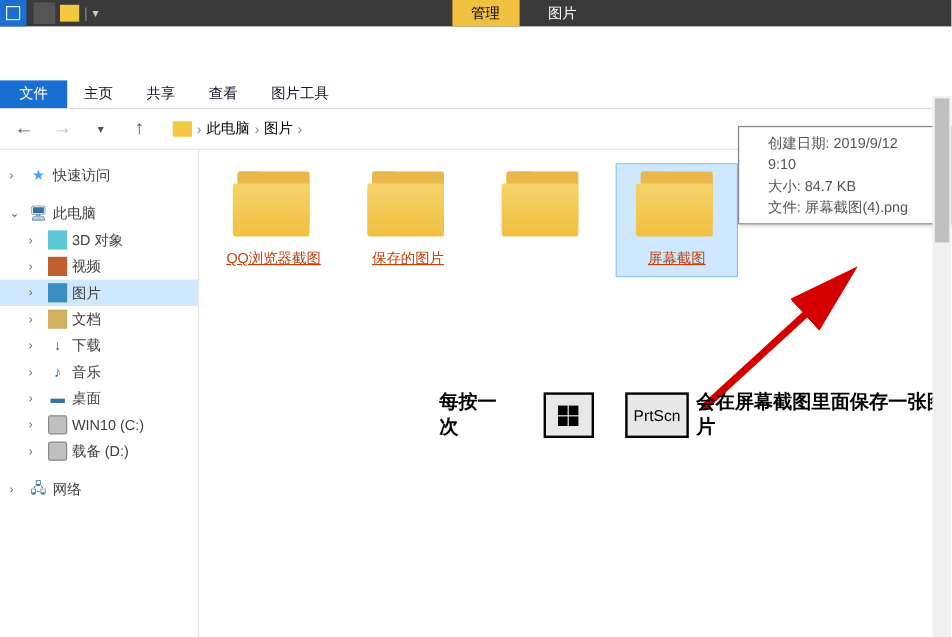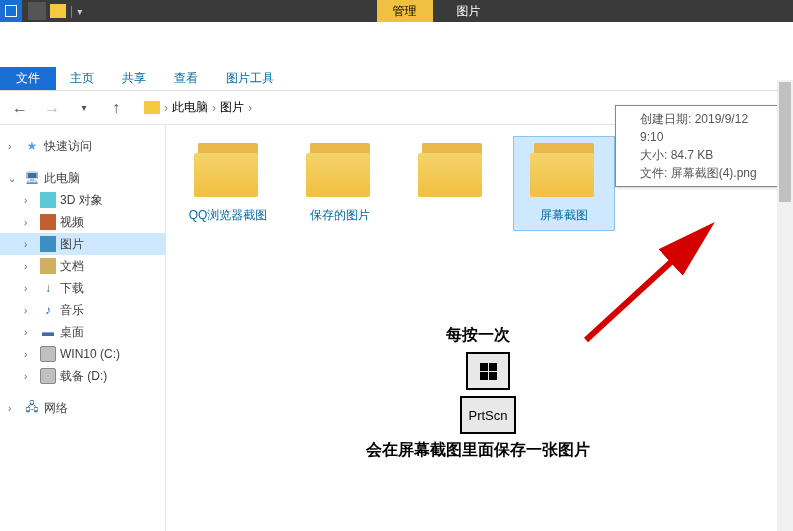--- a/index.html
+++ b/index.html
@@ -11,21 +11,21 @@
 .titlebar .qat { display: flex; align-items: center; gap: 4px; padding: 0 6px; }
 .titlebar .qat-icon { width: 18px; height: 18px; display: flex; align-items: center; justify-content: center; background: #555; }
 .titlebar .folder-ico { width: 16px; height: 14px; background: #f5c842; }
 .titlebar .spacer { flex: 1; }
 .titlebar .ribbon-tab-active { background: #f0c040; color: #000; padding: 3px 16px; height: 22px; }
 .titlebar .context-title { color: #fff; padding: 0 24px; }
 
 
 .menubar { height: 24px; background: #fff; display: flex; align-items: stretch; border-bottom: 1px solid #ddd; margin-top: 45px; }
 .menubar .file-btn { background: #1a6fd4; color: #fff; padding: 0 16px; display: flex; align-items: center; }
-.menubar .menu-item { padding: 0 14px; display: flex; align-items: center; color: #0369a1; }
+.menubar .menu-item { padding: 0 14px; display: flex; align-items: center; color: #0f172a; }
 
 
 .navbar { height: 34px; display: flex; align-items: center; padding: 0 8px; gap: 8px; border-bottom: 1px solid #e5e5e5; }
 .nav-arrow { width: 24px; height: 24px; display: flex; align-items: center; justify-content: center; color: #555; font-size: 16px; }
 .nav-arrow.disabled { color: #bbb; }
 .breadcrumb { display: flex; align-items: center; gap: 4px; padding: 0 8px; }
 .breadcrumb span.sep { color: #888; }
 .folder-small { width: 16px; height: 13px; background: #f5c842; display: inline-block; border-radius: 1px; }
 
 
@@ -54,30 +54,30 @@
 
 
 .content { flex: 1; position: relative; padding: 12px; }
 .folders-row { display: flex; gap: 12px; }
 .folder-item { width: 100px; text-align: center; padding: 6px 0; }
 .folder-item.selected { background: #cde8ff; outline: 1px solid #8ac4f0; }
 .folder-large { width: 68px; height: 54px; margin: 0 auto 10px; position: relative; }
 .folder-back { position: absolute; top: 0; left: 4px; width: 60px; height: 44px; background: #e8b84a; border-radius: 2px; }
 .folder-tab { position: absolute; top: 0; left: 4px; width: 22px; height: 8px; background: #e8b84a; border-radius: 2px 2px 0 0; }
 .folder-front { position: absolute; top: 10px; left: 0; width: 64px; height: 44px; background: linear-gradient(#f5d36b, #f0c040); border-radius: 2px; }
-.folder-label { font-size: 12px; color: #0369a1; }
+.folder-label { font-size: 12px; color: #c2410c; text-decoration: underline; }
 
 
 .tooltip { position: absolute; left: 615px; top: 105px; background: #fff; border: 1px solid #888; padding: 4px 24px; font-size: 12px; color: #555; line-height: 1.5; box-shadow: 1px 1px 3px rgba(0,0,0,.2); }
 
 
 .arrow { position: absolute; left: 410px; top: 95px; pointer-events: none; }
 
 
-.instruction { position: absolute; left: 200px; top: 200px; display: flex; align-items: center; gap: 6px; flex-direction: column; }
+.instruction { position: absolute; left: 200px; top: 200px; display: flex; align-items: center; gap: 6px; }
 .instruction .txt { font-size: 16px; font-weight: bold; }
 .key { width: 44px; height: 38px; border: 2px solid #000; background: #e8e8e8; display: flex; align-items: center; justify-content: center; font-size: 13px; margin-left: 20px; }
 .key.wide { width: 56px; }
 .win-logo { display: grid; grid-template-columns: 8px 8px; grid-template-rows: 8px 8px; gap: 1px; }
 .win-logo div { background: #000; }
 
 
 .vscroll { position: absolute; right: 0; top: 80px; bottom: 0; width: 16px; background: #f0f0f0; }
 .vscroll .thumb { position: absolute; left: 2px; right: 2px; top: 2px; height: 120px; background: #c0c0c0; }
 </style>

